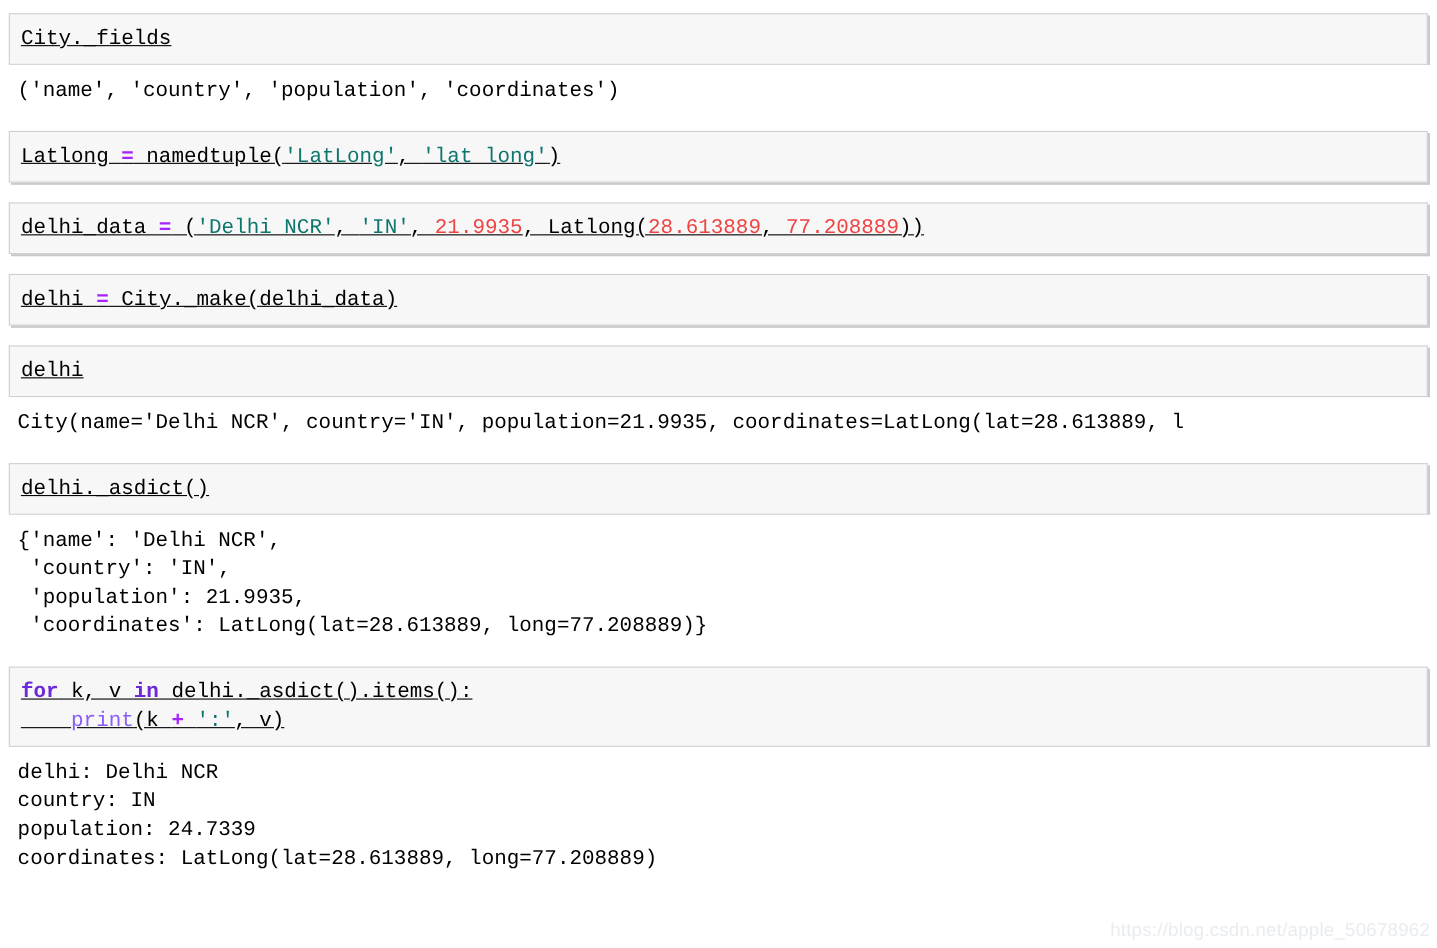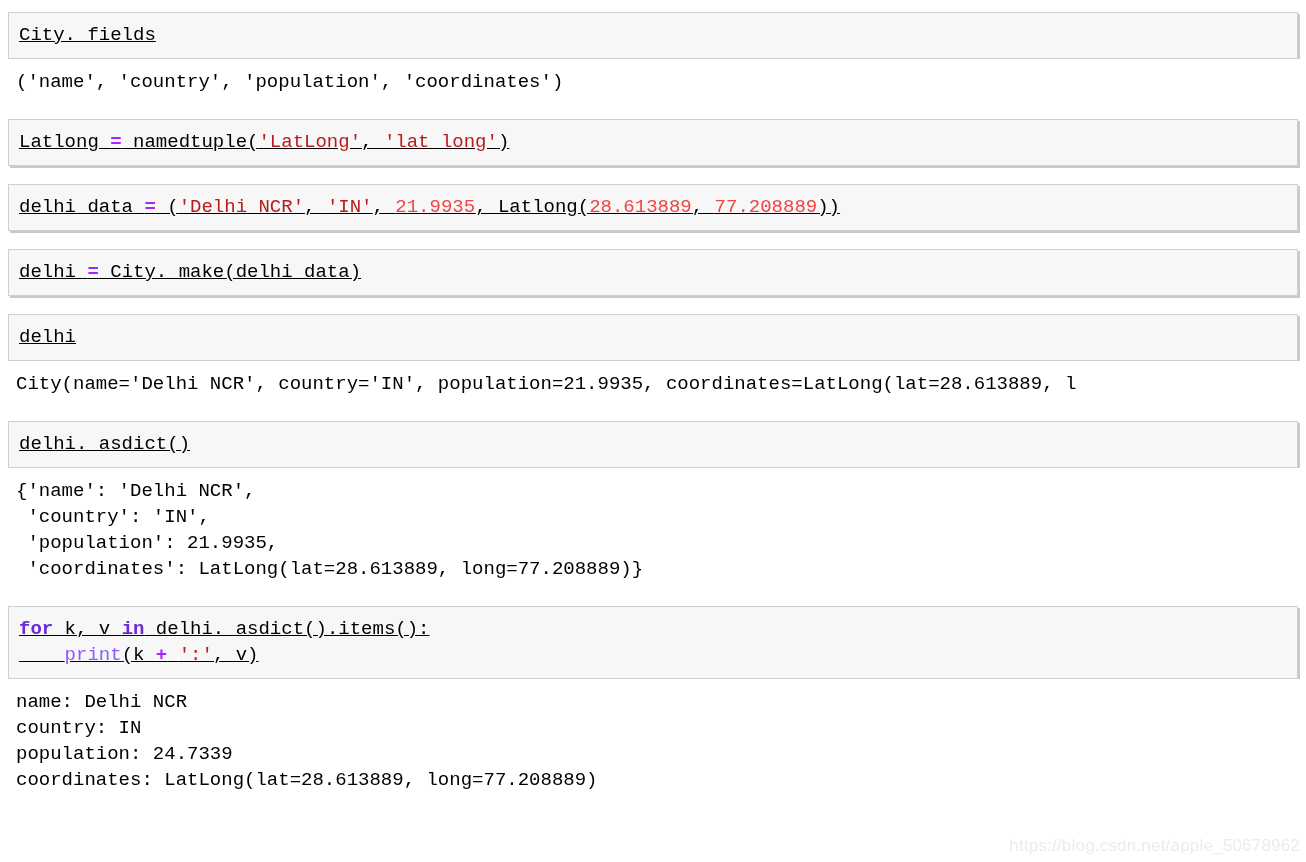--- a/index.html
+++ b/index.html
@@ -58,21 +58,21 @@
     color: #000000;
     white-space: pre;
   }
 
   
   .group { margin-bottom: 0px; }
   .gap-after-output { height: 18px; }
 
   
   .tok-op      { color: #aa22ff; font-weight: bold; }
-  .tok-str     { color: #b91c1c; }
+  .tok-str     { color: #0f766e; }
   .tok-num     { color: #ef4444; }
   .tok-kw      { color: #6d28d9; font-weight: bold; }
   .tok-builtin { color: #8b5cf6; }
   .tok-plain   { color: #000000; }
 
   
   #watermark {
     position: absolute;
     right: 6px;
     bottom: 6px;
@@ -135,21 +135,21 @@
         <div class="out-line"><span class="tok-plain"> 'coordinates': LatLong(lat=28.613889, long=77.208889)}</span></div>
       </div>
       <div class="gap-after-output"></div>
     </div>
     <div class="group">
       <div class="cell input-cell">
         <div class="code-line"><span class="tok-kw">for</span><span class="tok-plain"> k, v </span><span class="tok-kw">in</span><span class="tok-plain"> delhi._asdict().items():</span></div>
         <div class="code-line"><span class="tok-plain">    </span><span class="tok-builtin">print</span><span class="tok-plain">(k </span><span class="tok-op">+</span><span class="tok-plain"> </span><span class="tok-str">':'</span><span class="tok-plain">, v)</span></div>
       </div>
       <div class="output-cell">
-        <div class="out-line"><span class="tok-plain">name: Delhi NCR</span></div>
+        <div class="out-line"><span class="tok-plain">delhi: Delhi NCR</span></div>
         <div class="out-line"><span class="tok-plain">country: IN</span></div>
         <div class="out-line"><span class="tok-plain">population: 24.7339</span></div>
         <div class="out-line"><span class="tok-plain">coordinates: LatLong(lat=28.613889, long=77.208889)</span></div>
       </div>
       <div class="gap-after-output"></div>
     </div>
   </div>
 
 <div id="watermark">https://blog.csdn.net/apple_50678962</div>
 

